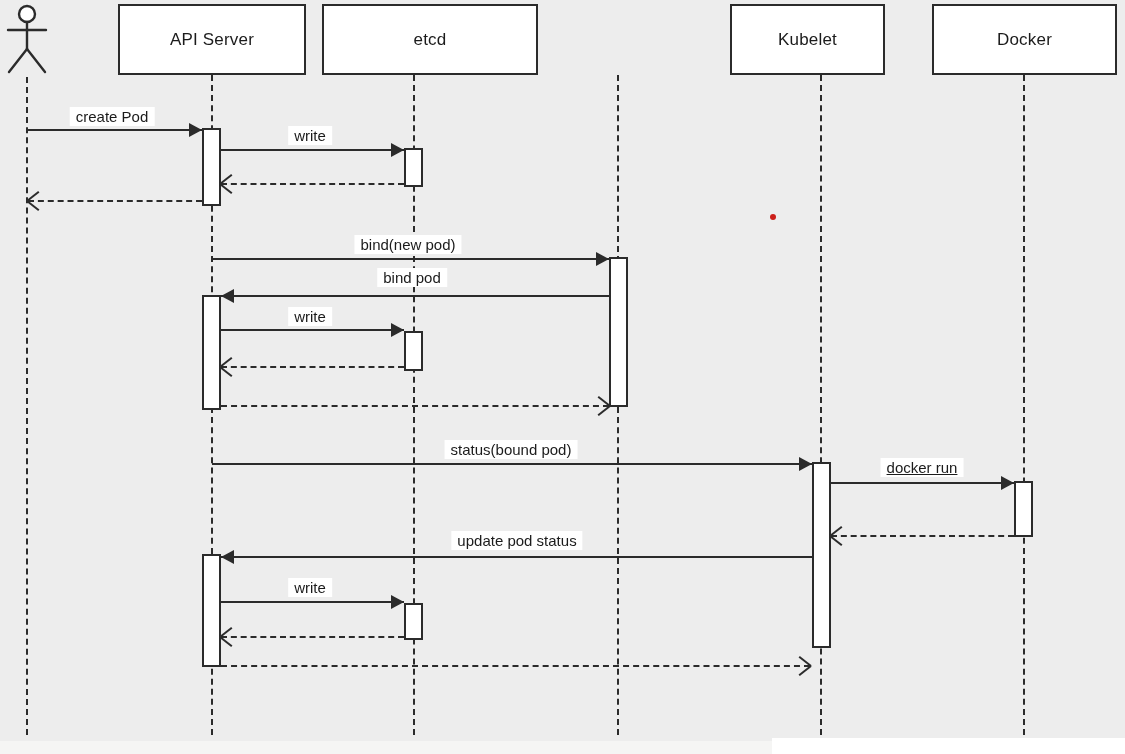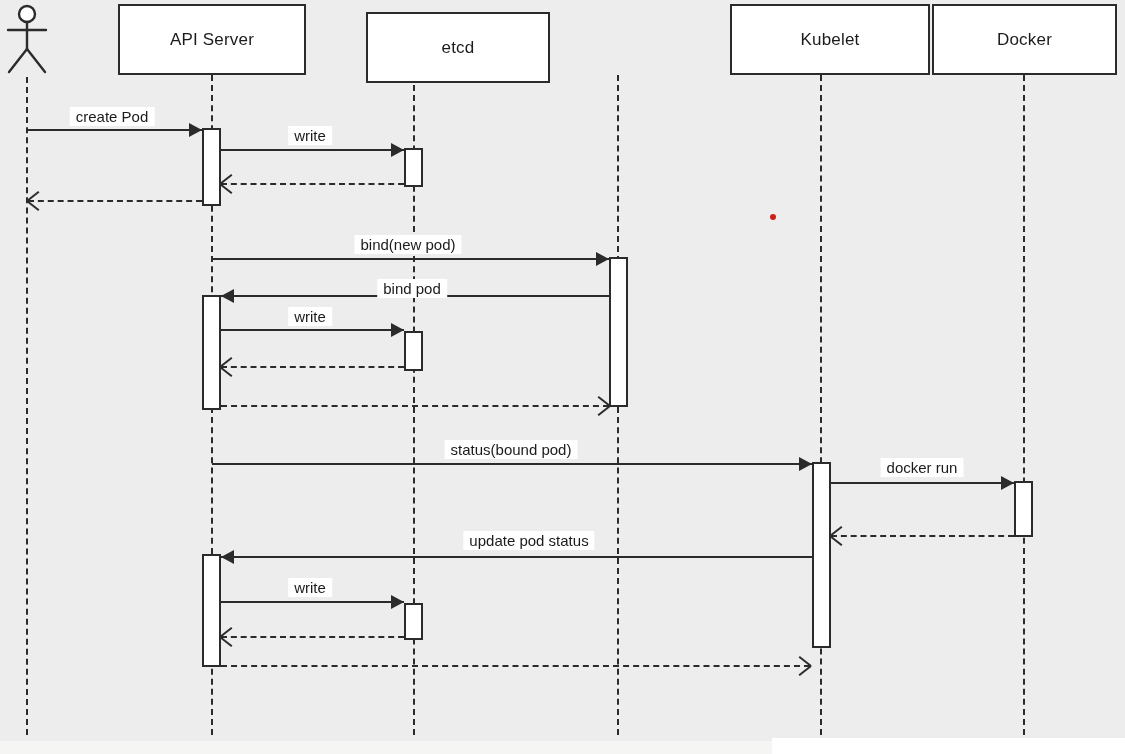--- a/index.html
+++ b/index.html
@@ -49,24 +49,24 @@
     <line x1="25" y1="46" x2="7" y2="69"></line>
     <line x1="25" y1="46" x2="43" y2="69"></line>
   </svg>
 
   <div class="strip left"></div>
   <div class="strip right"></div>
 <div class="lifeline" style="left: 26px; top: 77px; height: 658px;"></div>
     <div class="lifeline" style="left: 211px; top: 75px; height: 660px;"></div>
     <div class="pbox" style="left: 118px; top: 4px; width: 188px; height: 71px;">API Server</div>
     <div class="lifeline" style="left: 413px; top: 75px; height: 660px;"></div>
-    <div class="pbox" style="left: 322px; top: 12px; width: 184px; height: 71px; margin-left: 44px;">etcd</div>
+    <div class="pbox" style="left: 322px; top: 4px; width: 216px; height: 71px;">etcd</div>
     <div class="lifeline" style="left: 617px; top: 75px; height: 660px;"></div>
     <div class="lifeline" style="left: 820px; top: 75px; height: 660px;"></div>
-    <div class="pbox" style="left: 730px; top: 4px; width: 200px; height: 71px;">Kubelet</div>
+    <div class="pbox" style="left: 730px; top: 4px; width: 155px; height: 71px;">Kubelet</div>
     <div class="lifeline" style="left: 1023px; top: 75px; height: 660px;"></div>
     <div class="pbox" style="left: 932px; top: 4px; width: 185px; height: 71px;">Docker</div>
     <div class="act" style="left: 202px; top: 128px; width: 19px; height: 78px;"></div>
     <div class="act" style="left: 404px; top: 148px; width: 19px; height: 39px;"></div>
     <div class="act" style="left: 609px; top: 257px; width: 19px; height: 150px;"></div>
     <div class="act" style="left: 202px; top: 295px; width: 19px; height: 115px;"></div>
     <div class="act" style="left: 404px; top: 331px; width: 19px; height: 40px;"></div>
     <div class="act" style="left: 812px; top: 462px; width: 19px; height: 186px;"></div>
     <div class="act" style="left: 1014px; top: 481px; width: 19px; height: 56px;"></div>
     <div class="act" style="left: 202px; top: 554px; width: 19px; height: 113px;"></div>
@@ -79,39 +79,39 @@
     <div class="mlabel" style="left: 310px; top: 126px;">write</div>
     <div class="line dashed" style="left: 221px; top: 183px; width: 183px;"></div>
     <div class="ah-open l" style="left: 220px; top: 176px;"></div>
     <div class="line dashed" style="left: 28px; top: 200px; width: 174px;"></div>
     <div class="ah-open l" style="left: 27px; top: 193px;"></div>
     <div class="line solid" style="left: 212px; top: 258px; width: 397px;"></div>
     <div class="ah-solid r" style="left: 596px; top: 252px;"></div>
     <div class="mlabel" style="left: 408px; top: 235px;">bind(new pod)</div>
     <div class="line solid" style="left: 221px; top: 295px; width: 388px;"></div>
     <div class="ah-solid l" style="left: 221px; top: 289px;"></div>
-    <div class="mlabel" style="left: 412px; top: 279px;">bind pod</div>
+    <div class="mlabel" style="left: 412px; top: 268px;">bind pod</div>
     <div class="line solid" style="left: 221px; top: 329px; width: 183px;"></div>
     <div class="ah-solid r" style="left: 391px; top: 323px;"></div>
     <div class="mlabel" style="left: 310px; top: 307px;">write</div>
     <div class="line dashed" style="left: 221px; top: 366px; width: 183px;"></div>
     <div class="ah-open l" style="left: 220px; top: 359px;"></div>
     <div class="line dashed" style="left: 221px; top: 405px; width: 388px;"></div>
     <div class="ah-open r" style="left: 595px; top: 398px;"></div>
     <div class="line solid" style="left: 212px; top: 463px; width: 600px;"></div>
     <div class="ah-solid r" style="left: 799px; top: 457px;"></div>
     <div class="mlabel" style="left: 511px; top: 440px;">status(bound pod)</div>
     <div class="line solid" style="left: 831px; top: 482px; width: 183px;"></div>
     <div class="ah-solid r" style="left: 1001px; top: 476px;"></div>
-    <div class="mlabel" style="left: 922px; top: 458px;">docker run</div>
+    <div class="mlabel" style="left: 922px; top: 458px; text-decoration: underline;">docker run</div>
     <div class="line dashed" style="left: 831px; top: 535px; width: 183px;"></div>
     <div class="ah-open l" style="left: 830px; top: 528px;"></div>
     <div class="line solid" style="left: 221px; top: 556px; width: 591px;"></div>
     <div class="ah-solid l" style="left: 221px; top: 550px;"></div>
-    <div class="mlabel" style="left: 517px; top: 531px; margin-left: 12px;">update pod status</div>
+    <div class="mlabel" style="left: 517px; top: 531px;">update pod status</div>
     <div class="line solid" style="left: 221px; top: 601px; width: 183px;"></div>
     <div class="ah-solid r" style="left: 391px; top: 595px;"></div>
     <div class="mlabel" style="left: 310px; top: 578px;">write</div>
     <div class="line dashed" style="left: 221px; top: 636px; width: 183px;"></div>
     <div class="ah-open l" style="left: 220px; top: 629px;"></div>
     <div class="line dashed" style="left: 221px; top: 665px; width: 589px;"></div>
     <div class="ah-open r" style="left: 796px; top: 658px;"></div>
     <div class="dot" style="left: 770px; top: 214px; width: 6px; height: 6px; background: rgb(204, 31, 26);"></div>
   </div>
 

